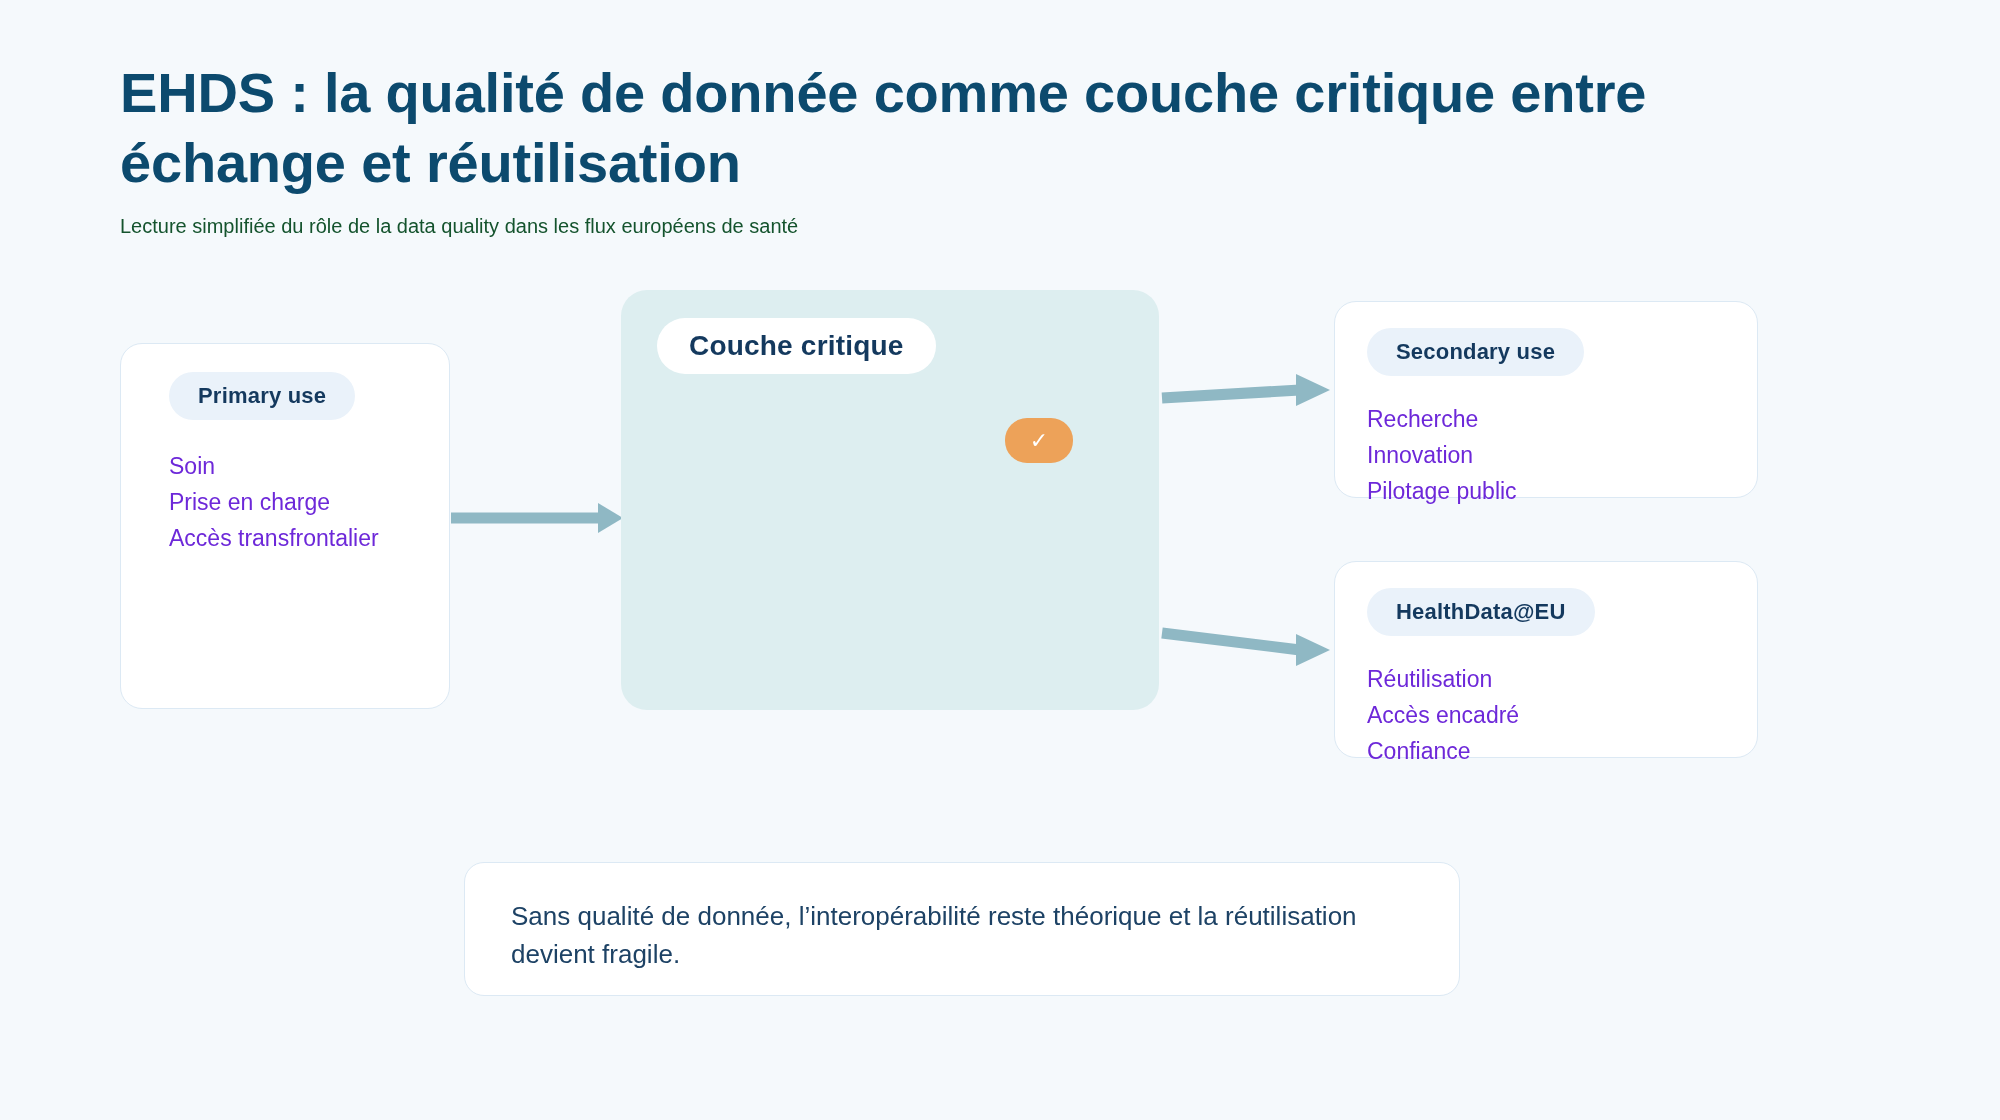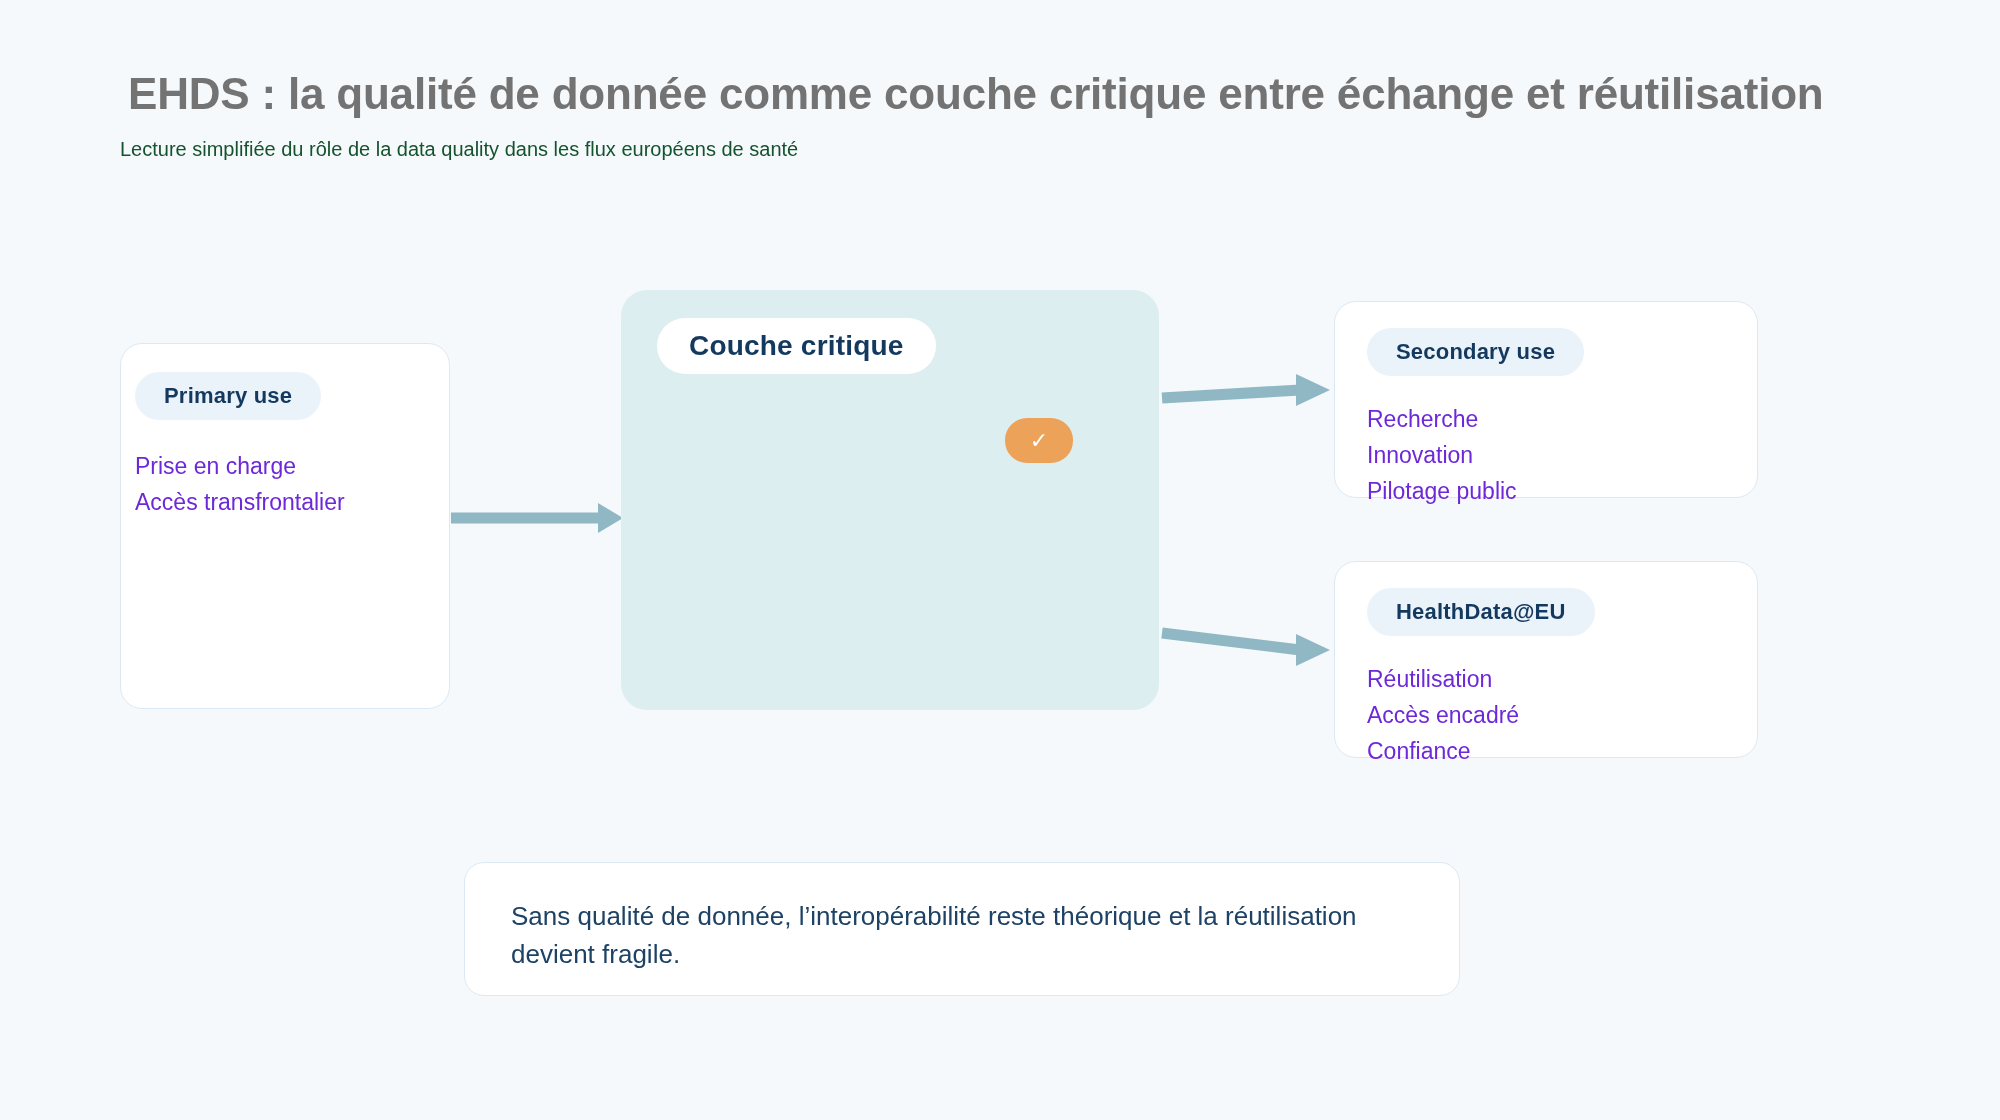--- a/index.html
+++ b/index.html
@@ -16,25 +16,25 @@
   }
 
   
   .header {
     position: absolute;
     left: 120px;
     top: 58px;
     width: 1760px;
   }
   .page-title {
-    margin: 8px;
-    font-size: 44px;
+    margin: 0;
+    font-size: 56px;
     line-height: 1.25;
     font-weight: 700;
-    color: #737373;
+    color: #0c4a6e;
     letter-spacing: -0.2px;
     max-width: 1760px;
   }
   .page-subtitle {
     margin: 14px 0 0 0;
     font-size: 20px;
     line-height: 1.4;
     font-weight: 400;
     color: #14532d;
   }
@@ -64,21 +64,21 @@
     border: 1.5px solid #dce9f4;
     border-radius: 22px;
     box-sizing: border-box;
   }
 
   .card-primary {
     left: 120px;
     top: 343px;
     width: 330px;
     height: 366px;
-    padding: 28px 14px;
+    padding: 28px 48px;
   }
 
   .card-center {
     left: 621px;
     top: 290px;
     width: 538px;
     height: 420px;
     background: #ddeef0;
     border: none;
     border-radius: 26px;
@@ -200,20 +200,21 @@
 
     <g>
       <line x1="1162" y1="633" x2="1300" y2="650" stroke="#8fb8c4" stroke-width="11" stroke-linecap="butt"></line>
       <polygon points="1296,634 1330,650 1296,666" fill="#8fb8c4"></polygon>
     </g>
   </svg>
 
   <div class="card card-primary">
     <span class="pill">Primary use</span>
     <ul class="item-list">
+      <li>Soin</li>
       <li>Prise en charge</li>
       <li>Accès transfrontalier</li>
     </ul>
   </div>
 
   <div class="card card-center">
     <span class="pill pill-center">Couche critique</span>
     <div class="check-badge">✓</div>
   </div>
 

